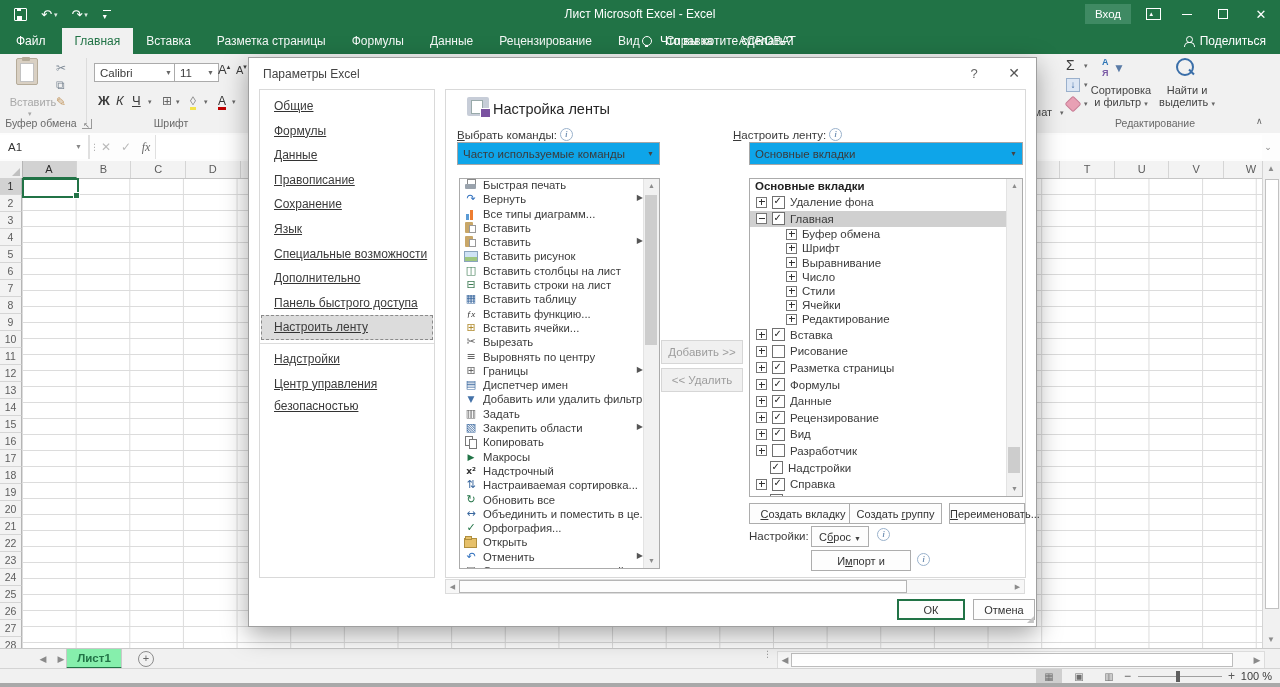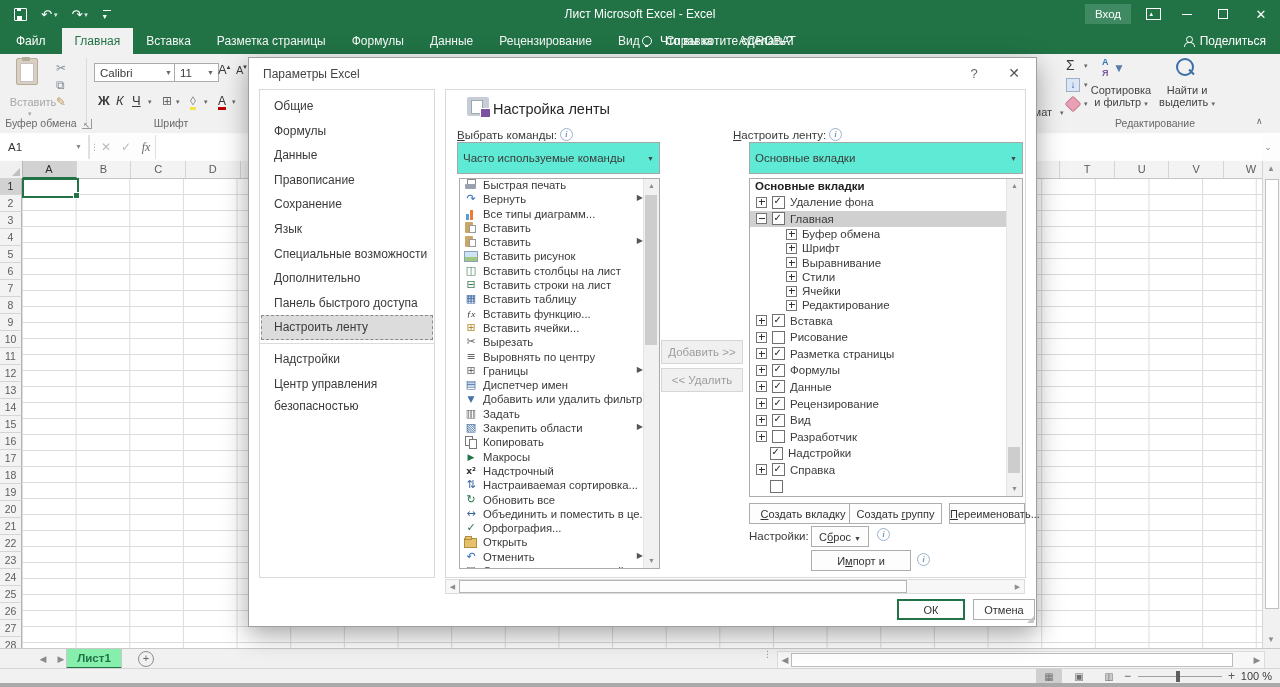--- a/index.html
+++ b/index.html
@@ -118,35 +118,35 @@
   .zoomsign{position:absolute;top:0;font-size:12px;color:#5a5a5a;line-height:15px;}
   #zoomlabel{position:absolute;right:8px;top:0;font-size:11px;color:#3c3c3c;line-height:15px;}
   #bottomstrip{position:absolute;left:0;top:683px;width:1280px;height:4px;background:#a9a9a9;}
 
   
   #dialog{position:absolute;left:248px;top:57px;width:787px;height:568px;background:#fff;border:1px solid #9f9f9f;
           box-shadow:0 8px 24px rgba(0,0,0,.35);}
   #dlgtitle{position:absolute;left:14px;top:9px;font-size:12px;color:#444;}
   #dlghelp{position:absolute;left:714px;top:5px;width:22px;height:22px;text-align:center;line-height:22px;color:#666;font-size:13px;}
   #dlgclose{position:absolute;left:752px;top:3px;width:26px;height:24px;text-align:center;line-height:24px;color:#555;font-size:14px;}
-  #dlgnav{position:absolute;left:10px;top:31px;width:176px;height:489px;border:1px solid #d9d9d9;background:#fff;padding-top:4px;box-sizing:border-box;overflow:hidden;}
+  #dlgnav{position:absolute;left:10px;top:31px;width:176px;height:489px;border:1px solid #d9d9d9;background:#fff;padding-top:4px;box-sizing:border-box;overflow:hidden;text-decoration:underline;}
   .navitem{height:22.6px;line-height:22.6px;padding-left:12px;font-size:12px;color:#3b3b3b;border:1px dashed transparent;margin:0 1px;}
   .navitem.sel{background:#dcdcdc;border-color:#8a8a8a;}
   .navsep{height:1px;background:#dcdcdc;margin:3px 0;}
   #dlgpanel{position:absolute;left:196px;top:31px;width:581px;height:489px;border:1px solid #d9d9d9;background:#fff;box-sizing:border-box;}
 
   #pgicon{position:absolute;left:218px;top:39px;width:22px;height:19px;background:#c7cdd8;border-radius:2px;}
   #pgicon::before{content:"";position:absolute;left:4px;top:3px;width:10px;height:12px;background:#fff;border:1px solid #9aa;}
   #pgicon::after{content:"";position:absolute;right:-2px;bottom:-2px;width:9px;height:8px;background:#7a52a0;border:1px solid #fff;}
   #pgtitle{position:absolute;left:244px;top:43px;font-size:14.5px;color:#262626;}
   .dlabel{position:absolute;font-size:11.5px;color:#3a3a3a;display:flex;align-items:center;gap:3px;}
   .info{width:11px;height:11px;border:1px solid #9ab2cc;border-radius:50%;color:#7291b4;
         font:italic bold 8px/11px "Liberation Serif",serif;text-align:center;flex:none;}
   .info::before{content:"i";}
-  .dcombo{position:absolute;height:32px;background:#5eead4;border:1px solid #a6a6a6;font-size:11.5px;color:#3b3b3b;
+  .dcombo{position:absolute;height:23px;background:#0ea5e9;border:1px solid #a6a6a6;font-size:11.5px;color:#3b3b3b;
           display:flex;align-items:center;padding-left:5px;box-sizing:border-box;}
   .dcombo .dd{margin-left:auto;font-size:7px;color:#444;padding:0 5px;}
 
   #cmdlist{position:absolute;left:210px;top:120px;width:201px;height:391px;border:1px solid #ababab;background:#fff;overflow:hidden;box-sizing:border-box;}
   .cmd{display:flex;align-items:flex-start;gap:5px;padding-left:4px;height:14.3px;width:182px;font-size:11.3px;color:#3b3b3b;white-space:nowrap;}
   .cmd .fly{margin-left:auto;font-size:8px;color:#555;padding-right:3px;}
   .lbscroll{position:absolute;right:0;top:0;bottom:0;width:15px;background:#f1f1f1;border-left:1px solid #e3e3e3;}
   .lbscroll .up{position:absolute;top:0;left:0;width:15px;height:14px;text-align:center;font-size:7px;color:#8c8c8c;line-height:14px;}
   .lbscroll .dn{position:absolute;bottom:0;left:0;width:15px;height:14px;text-align:center;font-size:7px;color:#8c8c8c;line-height:14px;}
   .lbscroll .th{position:absolute;left:1px;width:12px;background:#cdcdcd;}
@@ -627,20 +627,24 @@
           <div class="trrow grp">
             <span class="exp plus"></span>
             <span>Шрифт</span>
           </div>
           <div class="trrow grp">
             <span class="exp plus"></span>
             <span>Выравнивание</span>
           </div>
           <div class="trrow grp">
             <span class="exp plus"></span>
+            <span>Число</span>
+          </div>
+          <div class="trrow grp">
+            <span class="exp plus"></span>
             <span>Стили</span>
           </div>
           <div class="trrow grp">
             <span class="exp plus"></span>
             <span>Ячейки</span>
           </div>
           <div class="trrow grp">
             <span class="exp plus"></span>
             <span>Редактирование</span>
           </div>

